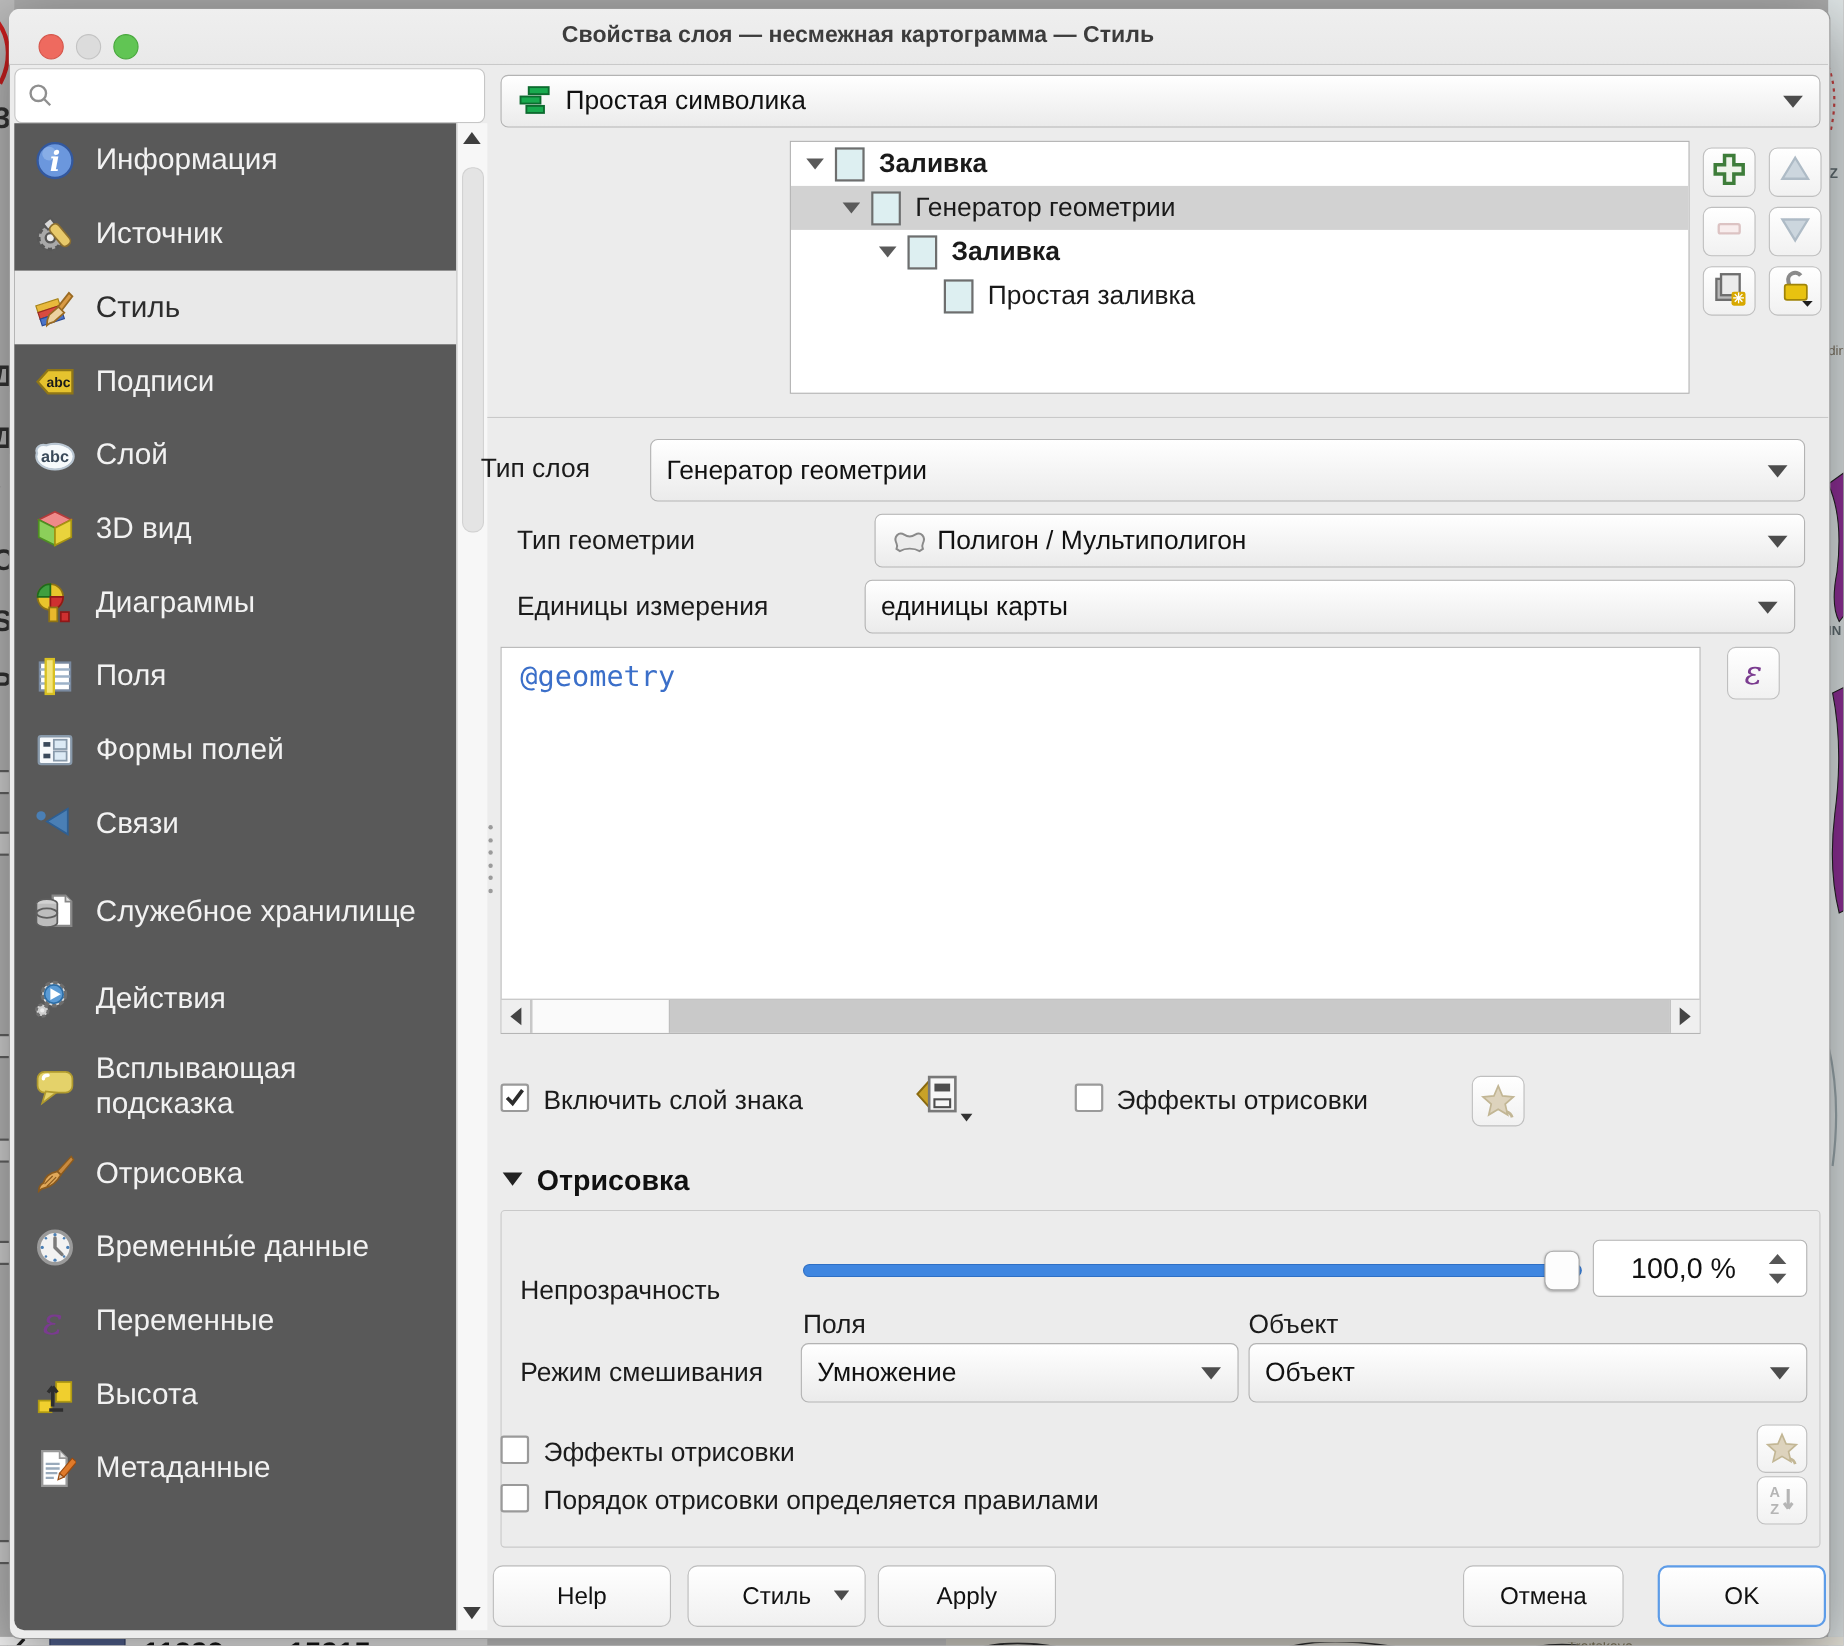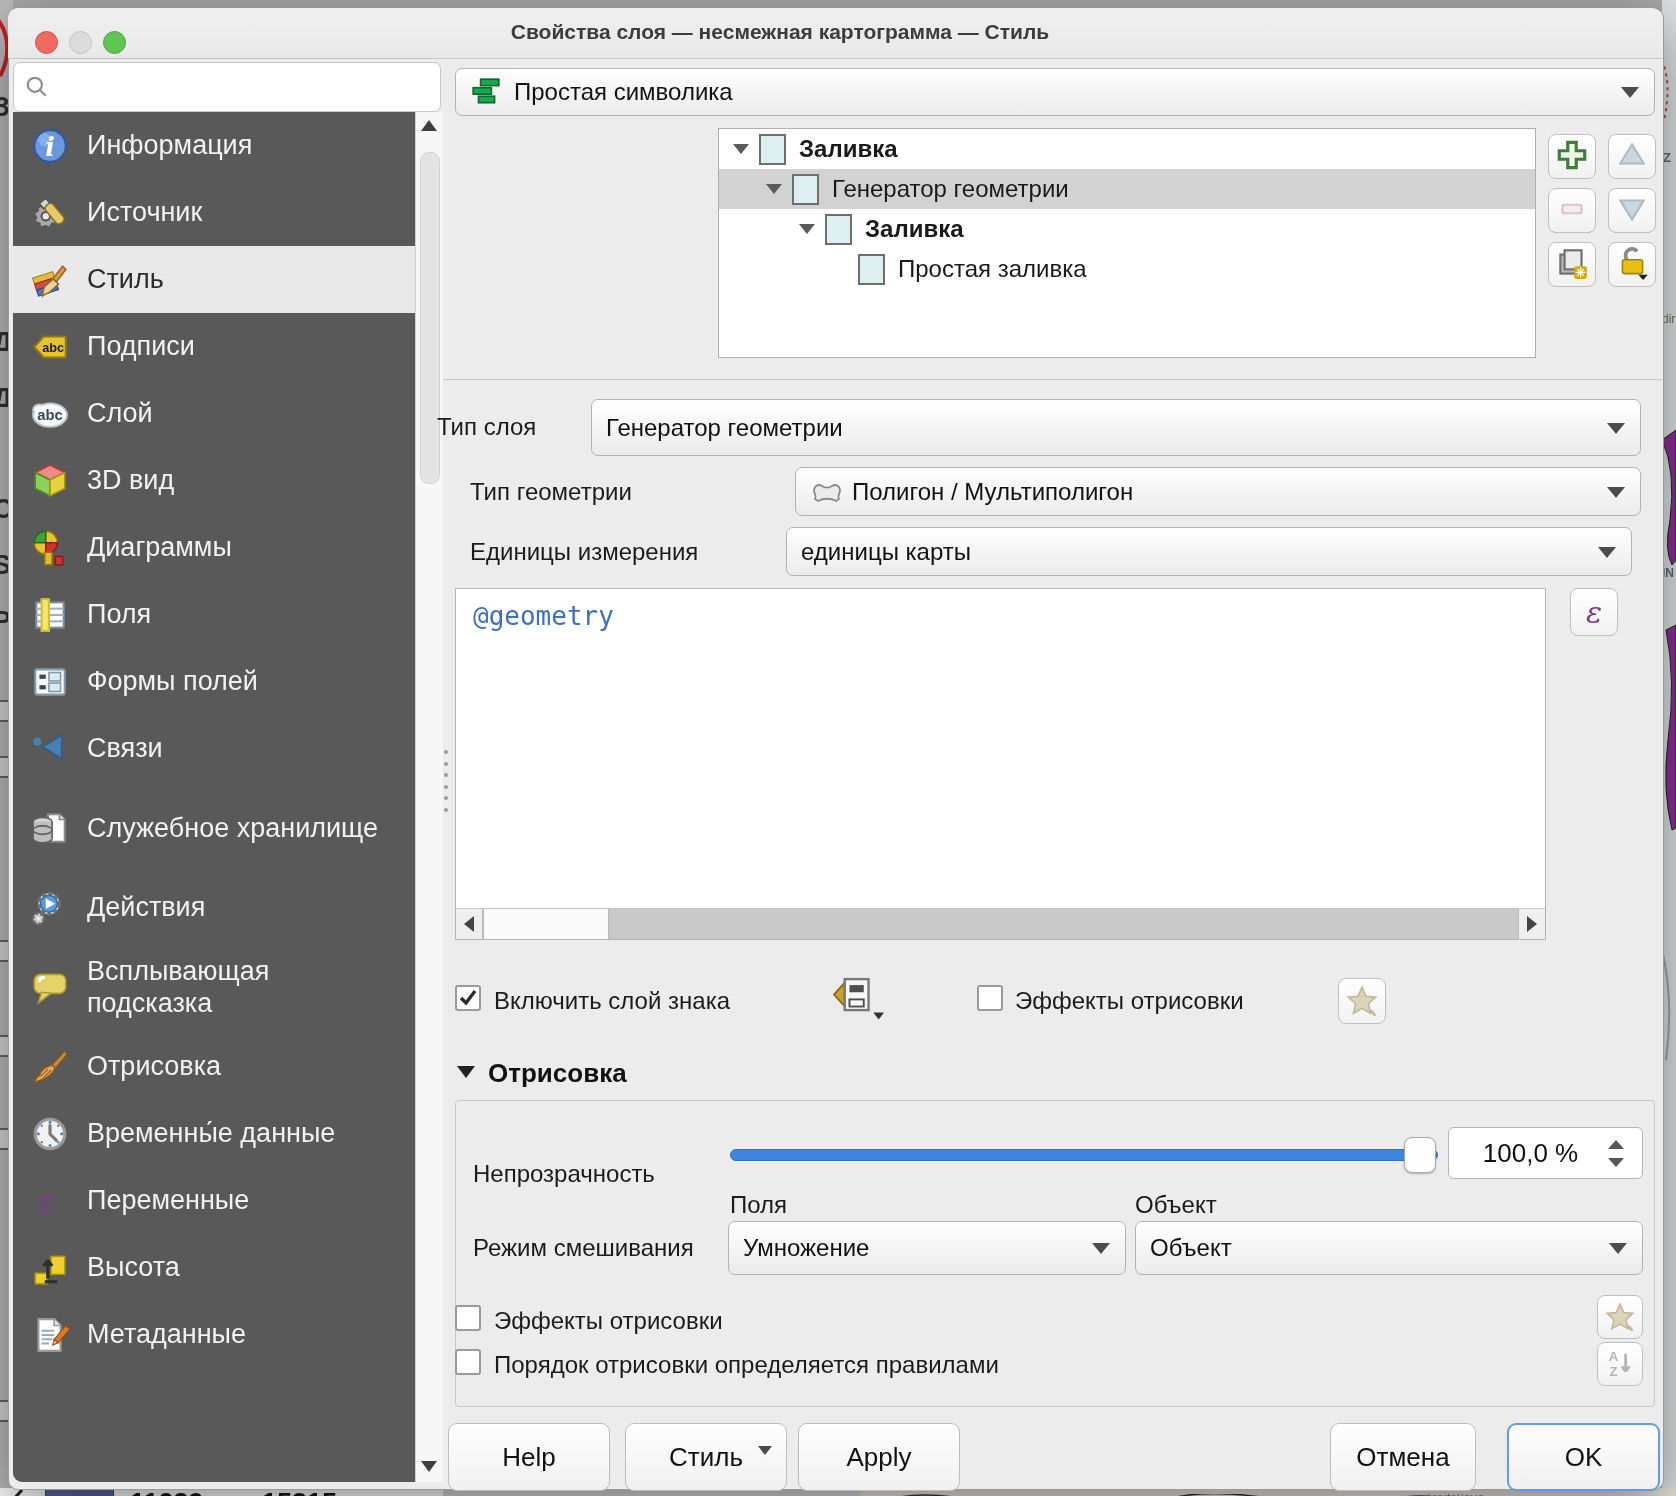--- a/index.html
+++ b/index.html
@@ -45,22 +45,22 @@
   
   .combo{background:linear-gradient(#ffffff,#ebebeb);border:1px solid #b3b3b3;border-radius:7px;
          box-sizing:border-box;display:flex;align-items:center;padding:0 44px 0 14px;font-size:24px;color:#111;}
   .combo .carr{position:absolute;right:15px;top:50%;margin-top:-5px;width:0;height:0;
                border-left:9px solid transparent;border-right:9px solid transparent;border-top:11px solid #4c4c4c;}
   .label{font-size:24px;color:#1b1b1b;white-space:nowrap;}
   .toolbtn{width:48px;height:45px;border:1px solid #bfbfbf;border-radius:8px;
            background:linear-gradient(#ffffff,#f1f1f1);display:flex;align-items:center;justify-content:center;box-sizing:border-box;}
   .checkbox{width:26px;height:26px;background:#fff;border:2px solid #9a9a9a;border-radius:3px;box-sizing:border-box;
             display:flex;align-items:center;justify-content:center;}
-  .footbtn{height:68px;border:1px solid #bdbdbd;border-radius:9px;background:linear-gradient(#ffffff,#f0f0f0);
-           display:flex;align-items:center;justify-content:center;font-size:26px;color:#111;box-sizing:border-box;}
+  .footbtn{height:56px;border:1px solid #bdbdbd;border-radius:9px;background:linear-gradient(#ffffff,#f0f0f0);
+           display:flex;align-items:center;justify-content:center;font-size:22px;color:#111;box-sizing:border-box;}
   
   #symbol-tree{left:718px;top:128px;width:818px;height:230px;background:#fff;border:1px solid #b0b0b0;box-sizing:border-box;overflow:hidden;}
   .tree-row{height:40px;display:flex;align-items:center;font-size:24px;color:#1a1a1a;position:relative;}
   .tree-row.selected{background:#d2d2d2;}
   .tree-arrow{width:0;height:0;border-left:8px solid transparent;border-right:8px solid transparent;border-top:10px solid #5a5a5a;margin-right:10px;}
   .tree-swatch{width:27px;height:31px;background:#ddeff1;border:2px solid #6e6e6e;box-sizing:border-box;margin-right:13px;}
   
   #expr-frame{left:455px;top:588px;width:1091px;height:352px;background:#fff;border:1px solid #b5b5b5;box-sizing:border-box;}
   #expr-text{position:absolute;left:17px;top:12px;font-family:"DejaVu Sans Mono",monospace;font-size:26px;color:#3b6fc9;}
   #expr-hscroll{position:absolute;left:0;right:0;bottom:0;height:30px;border-top:1px solid #c4c4c4;background:#c9c9c9;display:flex;}

